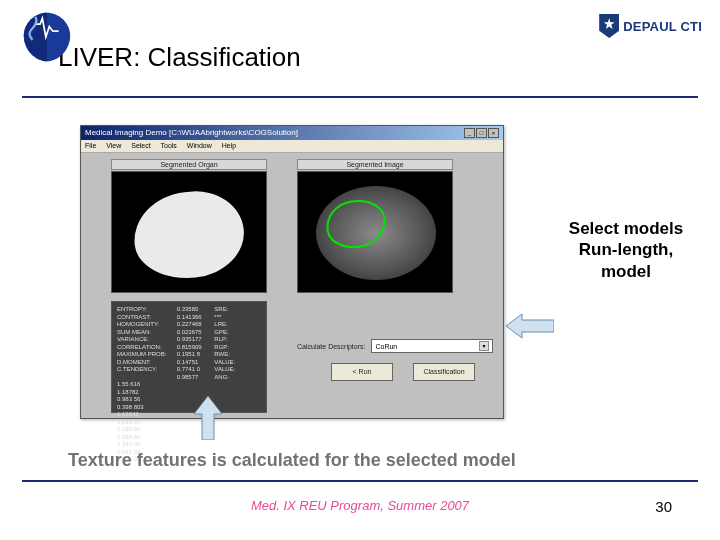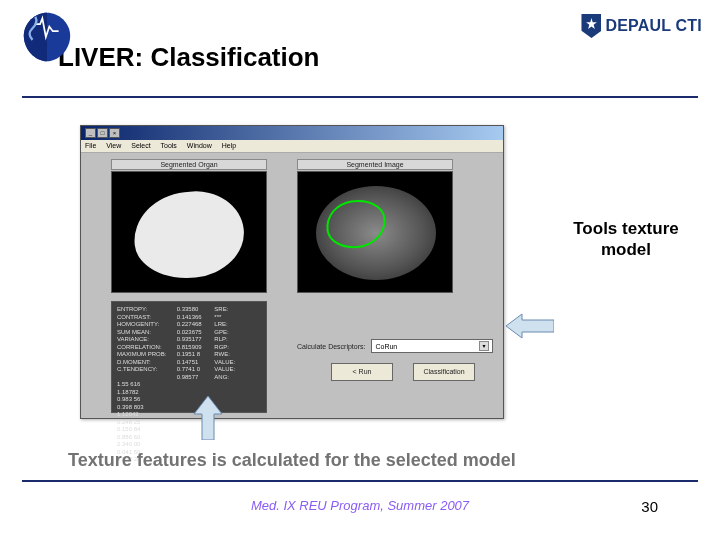--- a/index.html
+++ b/index.html
@@ -40,28 +40,28 @@
   }
   .logo-right .shield::after {
     content: "";
     position: absolute;
     left: 4px; top: 4px;
     width: 12px; height: 12px;
     background: #fff;
     clip-path: polygon(50% 0, 60% 35%, 95% 35%, 68% 57%, 78% 92%, 50% 70%, 22% 92%, 32% 57%, 5% 35%, 40% 35%);
   }
   .logo-right .brand {
-    font-size: 16px;
+    font-size: 13px;
     font-weight: bold;
     color: #1a3a7a;
     letter-spacing: 0.2px;
   }
   .title {
     font-size: 26px;
-    font-weight: bold;
+    font-weight: normal;
     color: #000;
     margin-left: 28px;
     margin-top: 24px;
   }
   .hr-top {
     border: none;
     border-top: 2px solid #1a2a6a;
     margin: 6px 22px 0 22px;
   }
   .app-window {
@@ -264,25 +264,25 @@
     border: none;
     border-top: 2px solid #1a2a6a;
   }
   .footer {
     position: absolute;
     left: 0; right: 0;
     top: 498px;
     text-align: center;
     font-size: 13px;
     font-style: italic;
-    color: #8b5cf6;
+    color: #ec4899;
   }
   .page-num {
     position: absolute;
-    right: 62px;
+    right: 48px;
     top: 498px;
     font-size: 15px;
     color: #000;
   }
 </style>
 </head>
 <body>
 
 <div class="header">
   <div class="logo-left">
@@ -297,20 +297,21 @@
   <div class="logo-right">
     <div class="shield"></div>
     <div class="brand">DEPAUL CTI</div>
   </div>
   <div class="title">LIVER: Classification</div>
 </div>
 <hr class="hr-top">
 
 <div class="app-window">
   <div class="titlebar">
+    <span class="ttext">Medical Imaging Demo   [C:\WUAAbrightworks\COGSolution]</span>
     <div class="win-controls">
       <div class="win-btn">_</div>
       <div class="win-btn">□</div>
       <div class="win-btn">×</div>
     </div>
   </div>
   <div class="menubar">
     <span>File</span>
     <span>View</span>
     <span>Select</span>
@@ -394,21 +395,22 @@
       </div>
     </div>
     <div class="btn-row">
       <div class="app-btn">&lt; Run</div>
       <div class="app-btn">Classification</div>
     </div>
   </div>
 </div>
 
 <div class="callout">
-  <div>Tools texture</div>
+  <div>Select models</div>
+  <div>Run-length,</div>
   <div>model</div>
 </div>
 
 <div class="arrow1">
   <svg width="48" height="28" viewBox="0 0 48 28">
     <polygon points="0,14 16,2 16,8 48,8 48,20 16,20 16,26" fill="#cfe0ef" stroke="#6a8ab0" stroke-width="1"></polygon>
   </svg>
 </div>
 
 <div class="arrow2">

